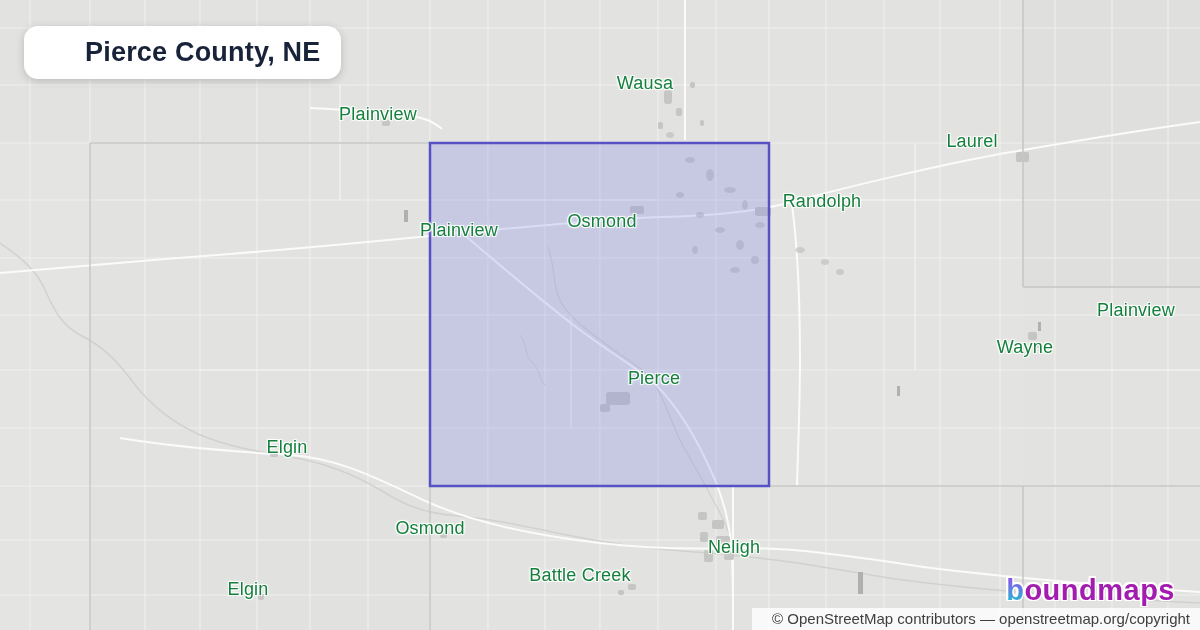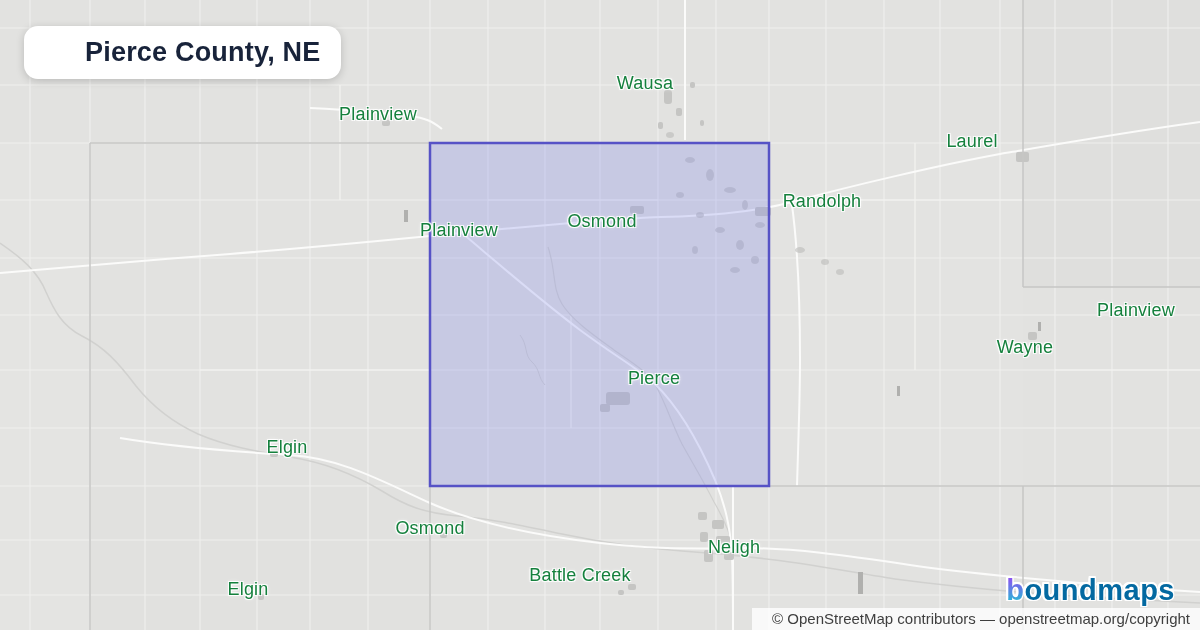--- a/index.html
+++ b/index.html
@@ -28,21 +28,21 @@
   .logo{
     position:absolute;right:25px;bottom:25px;z-index:10;
     font-size:29px;font-weight:700;letter-spacing:.5px;line-height:1;
     filter:drop-shadow(1.5px 0 0 #fff) drop-shadow(-1.5px 0 0 #fff)
            drop-shadow(0 1.5px 0 #fff) drop-shadow(0 -1.5px 0 #fff);
   }
   .logo-b{
     background:linear-gradient(180deg,#8a55f0 15%,#2ab5d6 85%);
     -webkit-background-clip:text;background-clip:text;color:transparent;
   }
-  .logo-rest{color:#0369a1;}
+  .logo-rest{color:#a21caf;}
   .attribution{
     position:absolute;right:0;bottom:0;z-index:11;
     background:rgba(255,255,255,.8);
     color:#3f3f3f;font-size:15px;line-height:22px;height:22px;
     padding:0 10px 0 20px;white-space:nowrap;
   }
 </style>
 </head>
 <body>
 

